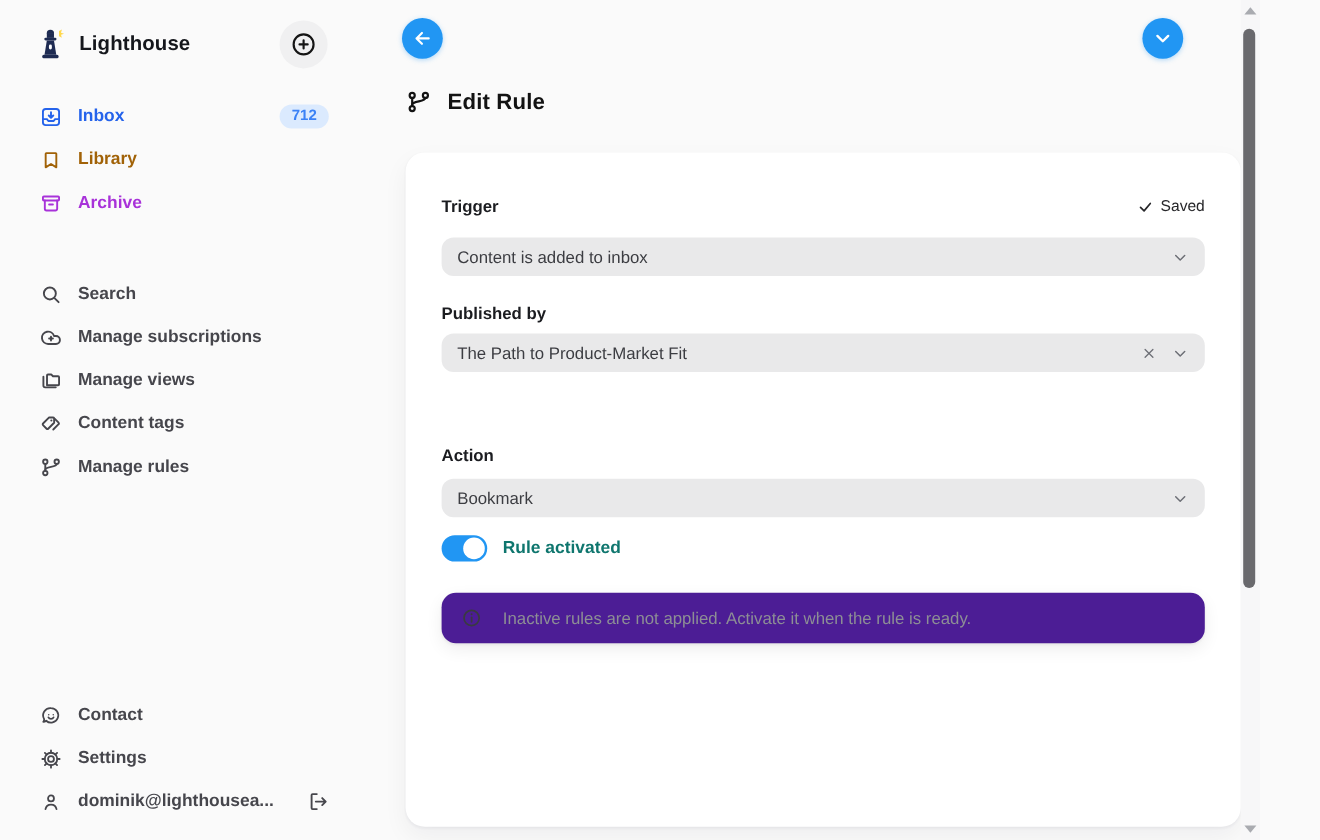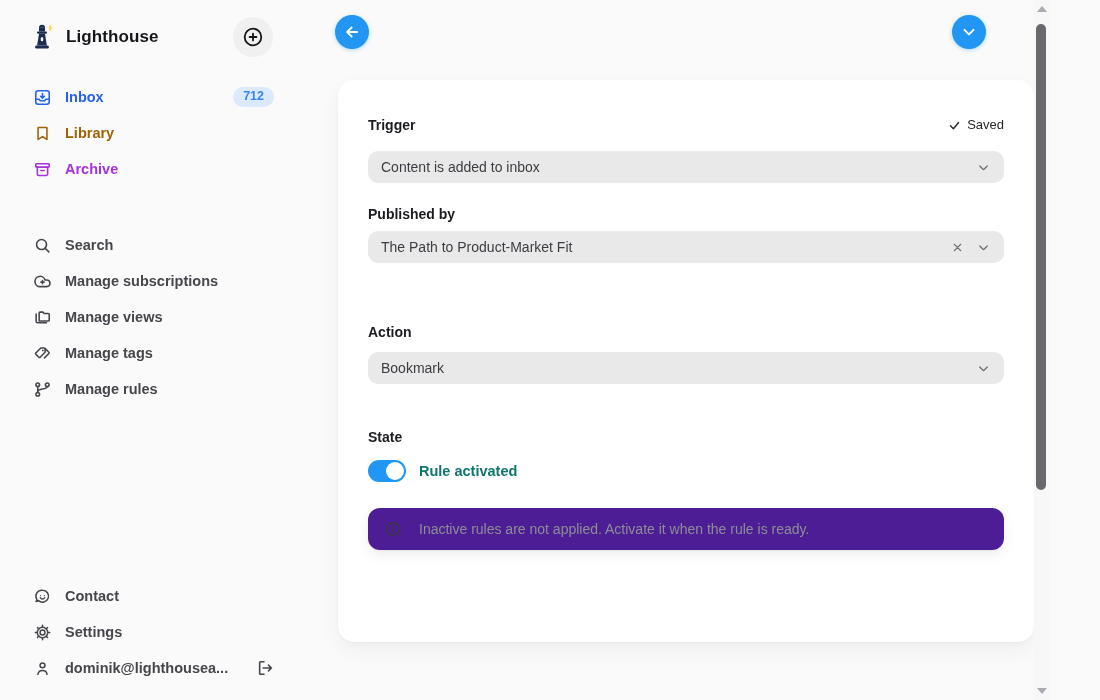--- a/index.html
+++ b/index.html
@@ -165,21 +165,21 @@
       <span>Manage views</span>
     </div>
     <div class="nav-item">
       <span class="ico">
         <svg width="19" height="19" viewBox="0 0 24 24" fill="none" stroke="currentColor" stroke-width="2" stroke-linecap="round" stroke-linejoin="round">
           <path d="M3.6 11.3 9.8 5h4.5a1 1 0 0 1 1 1v4.5l-6.3 6.3a1.1 1.1 0 0 1-1.6 0l-3.8-3.9a1.1 1.1 0 0 1 0-1.6z"></path>
           <circle cx="12.4" cy="8.1" r="1.1" fill="currentColor" stroke="none"></circle>
           <path d="M15.8 6.2l4.2 4.2a1.1 1.1 0 0 1 0 1.6l-5.6 5.6"></path>
         </svg>
       </span>
-      <span>Manage tags</span>
+      <span>Content tags</span>
     </div>
     <div class="nav-item">
       <span class="ico">
         <svg width="19" height="19" viewBox="0 0 24 24" fill="none" stroke="currentColor" stroke-width="2" stroke-linecap="round" stroke-linejoin="round">
           <circle cx="6" cy="6" r="2.3"></circle>
             <circle cx="6" cy="18" r="2.3"></circle>
             <circle cx="18" cy="6" r="2.3"></circle>
           <path d="M6 8.4v7.2"></path>
             <path d="M18 8.4c0 3.6-12 2.4-12 6"></path>
         </svg>
@@ -238,20 +238,32 @@
       </button>
       <button class="circle-btn">
         <span>
           <svg width="18" height="18" viewBox="0 0 24 24" fill="none" stroke="#fff" stroke-width="2.6" stroke-linecap="round" stroke-linejoin="round">
             <path d="M6 9.2l6 6 6-6"></path>
           </svg>
         </span>
       </button>
     </div>
 
+    <div class="title-row">
+      <span>
+        <svg width="22" height="22" viewBox="0 0 24 24" fill="none" stroke="#131313" stroke-width="2" stroke-linecap="round" stroke-linejoin="round">
+          <circle cx="6" cy="6" r="2.3"></circle>
+            <circle cx="6" cy="18" r="2.3"></circle>
+            <circle cx="18" cy="6" r="2.3"></circle>
+          <path d="M6 8.4v7.2"></path>
+            <path d="M18 8.4c0 3.6-12 2.4-12 6"></path>
+        </svg>
+      </span>
+      <h1 class="page-title">Edit Rule</h1>
+    </div>
 
     <section class="card">
       <div class="row-head">
         <span class="field-label">Trigger</span>
         <span class="saved">
           <span>
             <svg width="13" height="13" viewBox="0 0 24 24" fill="none" stroke="#27272a" stroke-width="2.6" stroke-linecap="round" stroke-linejoin="round">
               <path d="M4.5 12.5 10 18 19.5 6.5"></path>
             </svg>
           </span>
@@ -295,23 +307,20 @@
         <span>Bookmark</span>
         <span class="right">
           <span>
             <svg width="15" height="15" viewBox="0 0 24 24" fill="none" stroke="currentColor" stroke-width="2" stroke-linecap="round" stroke-linejoin="round">
                 <path d="M6 9.5l6 6 6-6"></path>
               </svg>
           </span>
         </span>
       </div>
 
-      <div class="row-head lbl-state">
-        <span class="field-label">State</span>
-      </div>
       <div class="toggle-row">
         <span class="toggle">
             <span class="knob"></span>
           </span>
         <span class="toggle-label">Rule activated</span>
       </div>
 
       <div class="info-box">
         <span class="ico">
           <svg width="18" height="18" viewBox="0 0 24 24" fill="none" stroke="currentColor" stroke-width="1.9" stroke-linecap="round">

